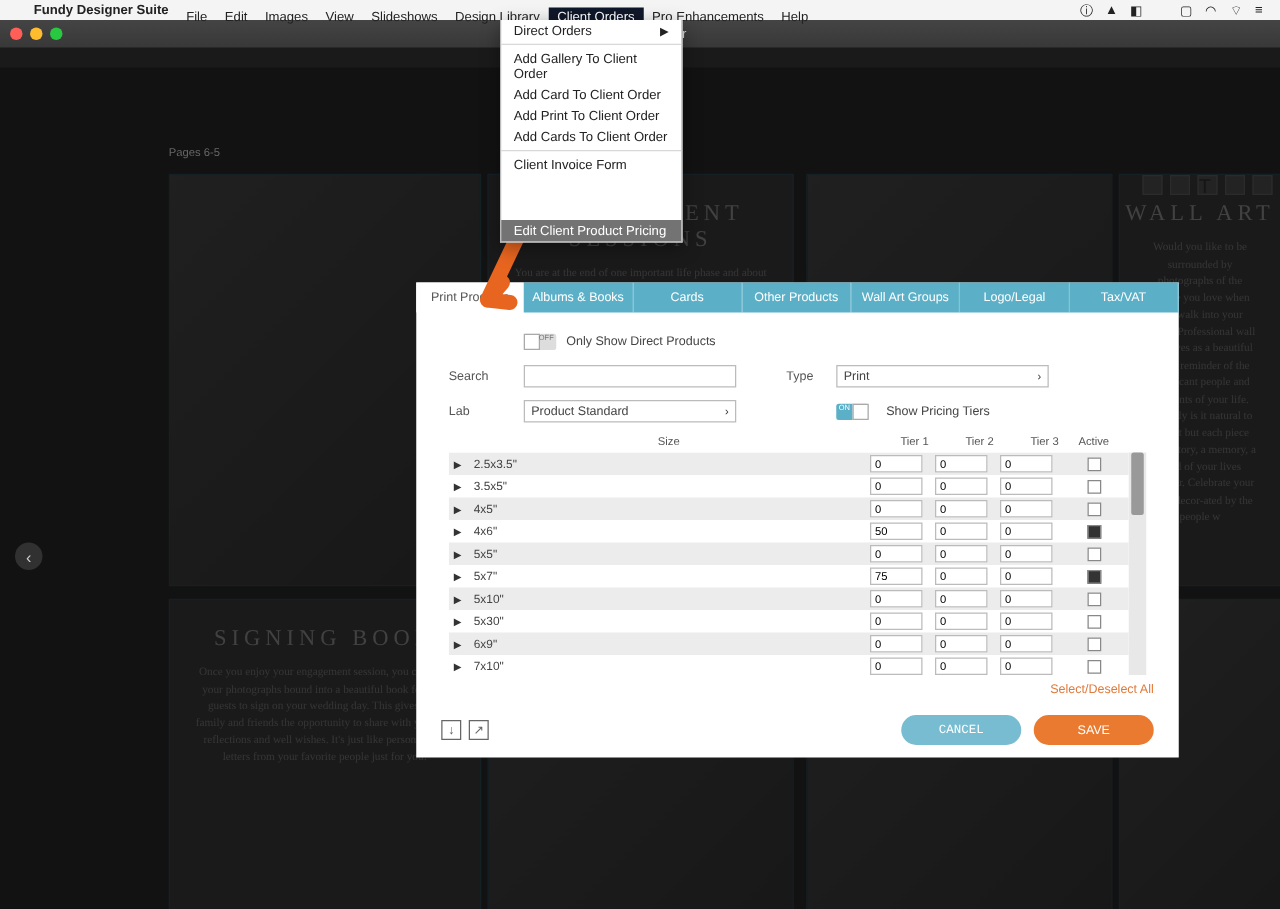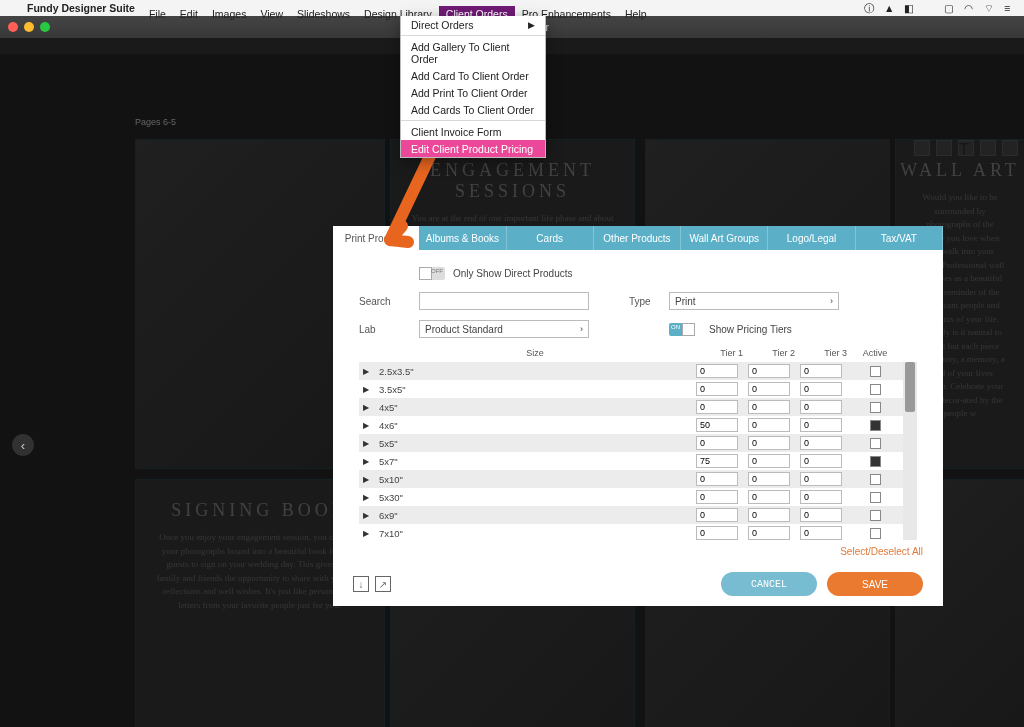--- a/index.html
+++ b/index.html
@@ -3,29 +3,29 @@
 <meta charset="utf-8">
 <style>
   * { box-sizing: border-box; margin: 0; padding: 0; font-family: "Helvetica Neue", Helvetica, Arial, sans-serif; }
   html, body { width: 1024px; height: 727px; overflow: hidden; background: #000; }
 
   
   .menubar { position: absolute; top: 0; left: 0; right: 0; height: 16px; background: #f4f4f4; display: flex; align-items: center; font-size: 10.5px; color: #222; z-index: 100; }
   .menubar .apple { width: 20px; text-align: center; }
   .menubar .app-name { font-weight: 700; padding: 0 7px; }
   .menubar .mitem { padding: 0 7px; height: 16px; display: flex; align-items: center; cursor: default; margin-top: 12px; }
-  .menubar .mitem.selected { background: #701a75; color: #fff; }
+  .menubar .mitem.selected { background: #0f172a; color: #fff; }
   .menubar .right { margin-left: auto; display: flex; align-items: center; gap: 8px; padding-right: 8px; color: #222; }
   .menubar .right svg, .menubar .right .glyph { width: 12px; height: 12px; }
 
   
   .dropdown { position: absolute; top: 16px; left: 400px; width: 146px; background: #fff; border: 1px solid #bbb; border-top: none; box-shadow: 0 4px 14px rgba(0,0,0,0.35); z-index: 101; font-size: 10.5px; color: #222; }
   .dropdown .dditem { padding: 2.5px 10px; display: flex; align-items: center; justify-content: space-between; cursor: default; }
   .dropdown .sep { height: 1px; background: #d8d8d8; margin: 2px 0; }
-  .dropdown .dditem.highlight { background: #ec4899; color: #fff; }
+  .dropdown .dditem.highlight { background: #737373; color: #fff; margin-top: 36px; }
   .dropdown .dditem .tri { font-size: 9px; }
 
   
   .appwin { position: absolute; top: 16px; left: 0; right: 0; bottom: 0; background: #1a1a1a; }
   .titlebar { height: 22px; background: linear-gradient(#444,#383838); display: flex; align-items: center; color: #ddd; font-size: 10.5px; position: relative; }
   .traffic { display: flex; gap: 6px; padding-left: 8px; }
   .traffic .dot { width: 10px; height: 10px; border-radius: 50%; }
   .traffic .r { background: #ff5f57; } .traffic .y { background: #febc2e; } .traffic .g { background: #28c840; }
   .titlebar .title { position: absolute; left: 50%; transform: translateX(-50%); }
 

